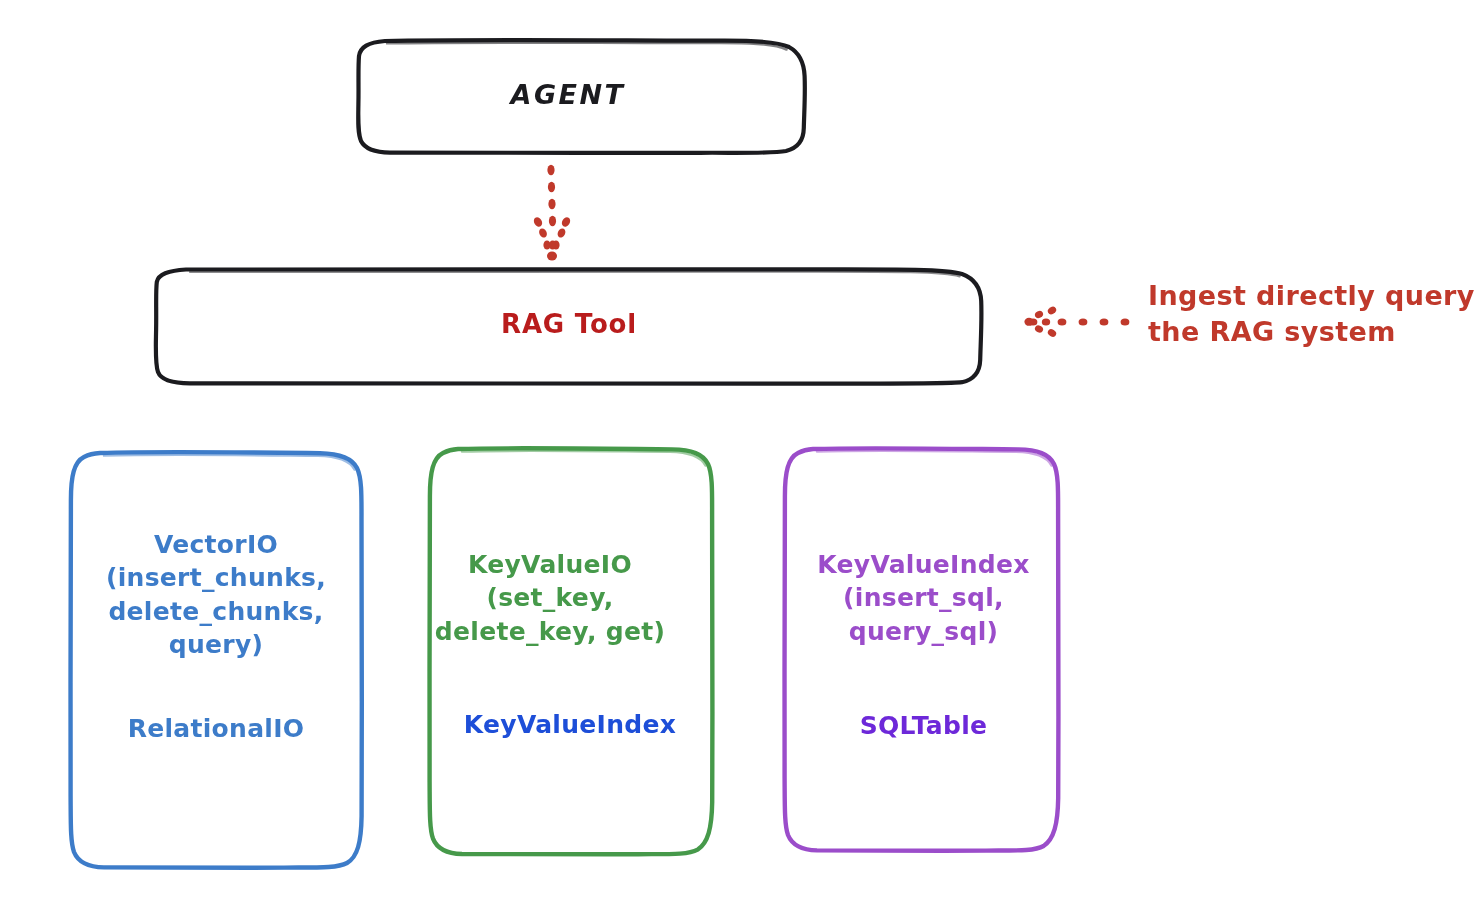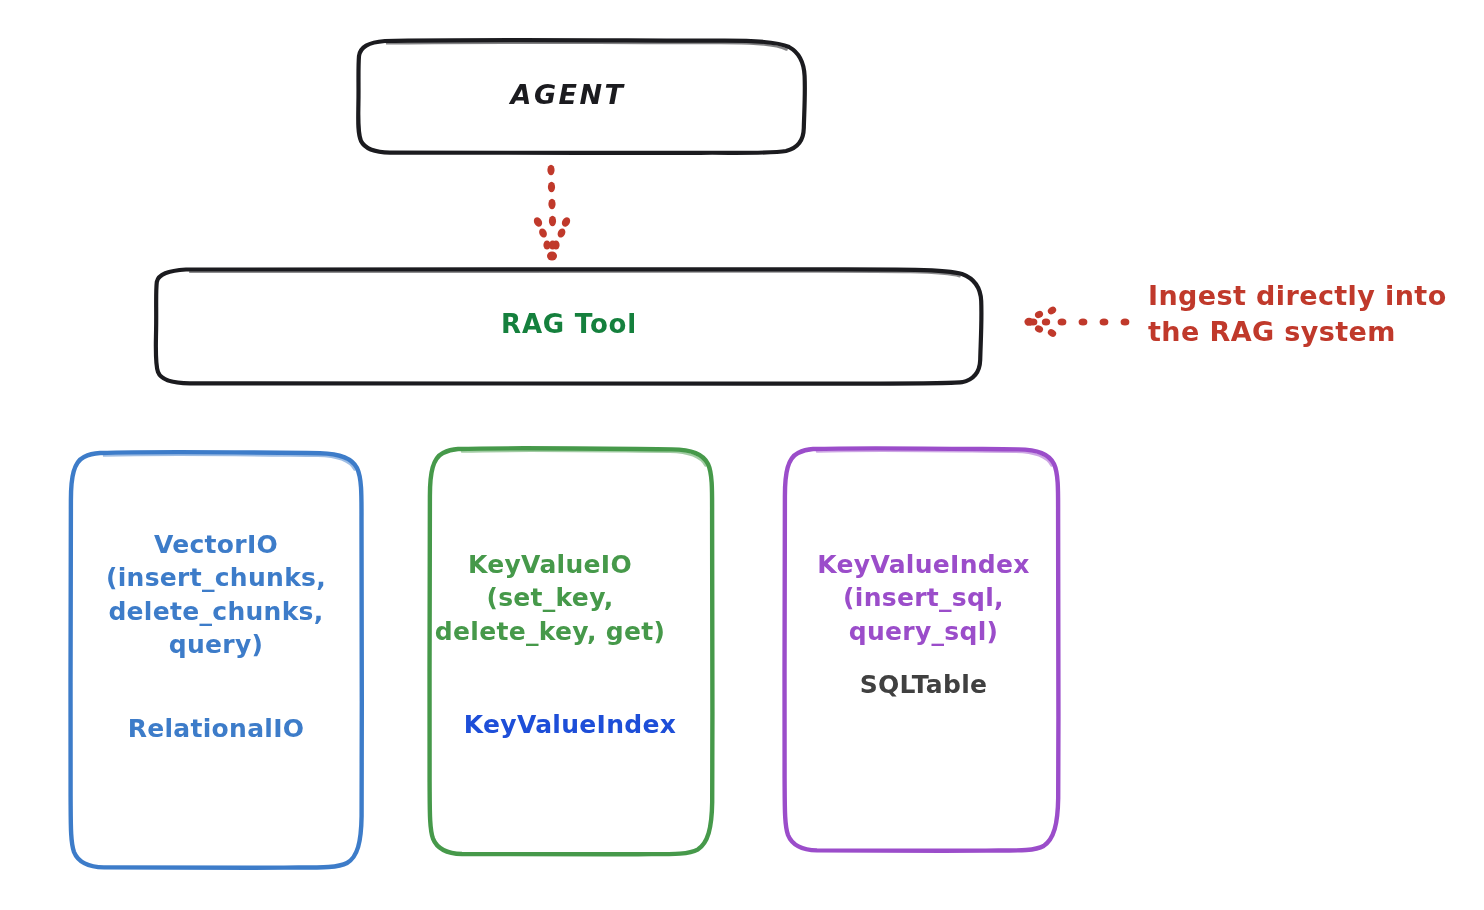--- a/index.html
+++ b/index.html
@@ -34,39 +34,39 @@
     font-size: 27px;
     font-style: italic;
     font-weight: 600;
     color: #1b1b1f;
     letter-spacing: 2.5px;
   }
   #ragtool-label {
     left: 156px; top: 308px; width: 826px;
     font-size: 26px;
     font-weight: 600;
-    color: #15803d;
+    color: #b91c1c;
     letter-spacing: 0.8px;
   }
 
   .card-label {
     position: absolute;
     text-align: center;
     font-size: 25px;
     font-weight: 600;
     line-height: 1.33;
     white-space: pre-line;
     letter-spacing: 0.3px;
   }
   #vector-label { left: 70px;  top: 528px; width: 292px; color: #3d7cc9; }
   #vector-index { left: 70px;  top: 712px; width: 292px; color: #3d7cc9; }
   #kv-label     { left: 400px; top: 548px; width: 300px; color: #46994a; }
   #kv-index     { left: 420px; top: 708px; width: 300px; color: #1d4ed8; }
   #rel-label    { left: 785px; top: 548px; width: 277px; color: #9b4dca; }
-  #rel-index    { left: 785px; top: 668px; width: 277px; color: #404040; }
+  #rel-index    { left: 785px; top: 709px; width: 277px; color: #6d28d9; }
 
   
   #annotation-text {
     position: absolute;
     left: 1148px; top: 278px; width: 330px;
     font-size: 27px;
     font-weight: 600;
     line-height: 1.32;
     color: #c0392b;
     text-align: left;
@@ -174,14 +174,14 @@
 <div class="card-label" id="kv-label">KeyValueIO
 (set_key,
 delete_key, get)</div>
 <div class="card-label" id="kv-index">KeyValueIndex</div>
 
 <div class="card-label" id="rel-label">KeyValueIndex
 (insert_sql,
 query_sql)</div>
 <div class="card-label" id="rel-index">SQLTable</div>
 
-<div id="annotation-text">Ingest directly into
+<div id="annotation-text">Ingest directly query
 the RAG system</div>
 
 </body></html>

